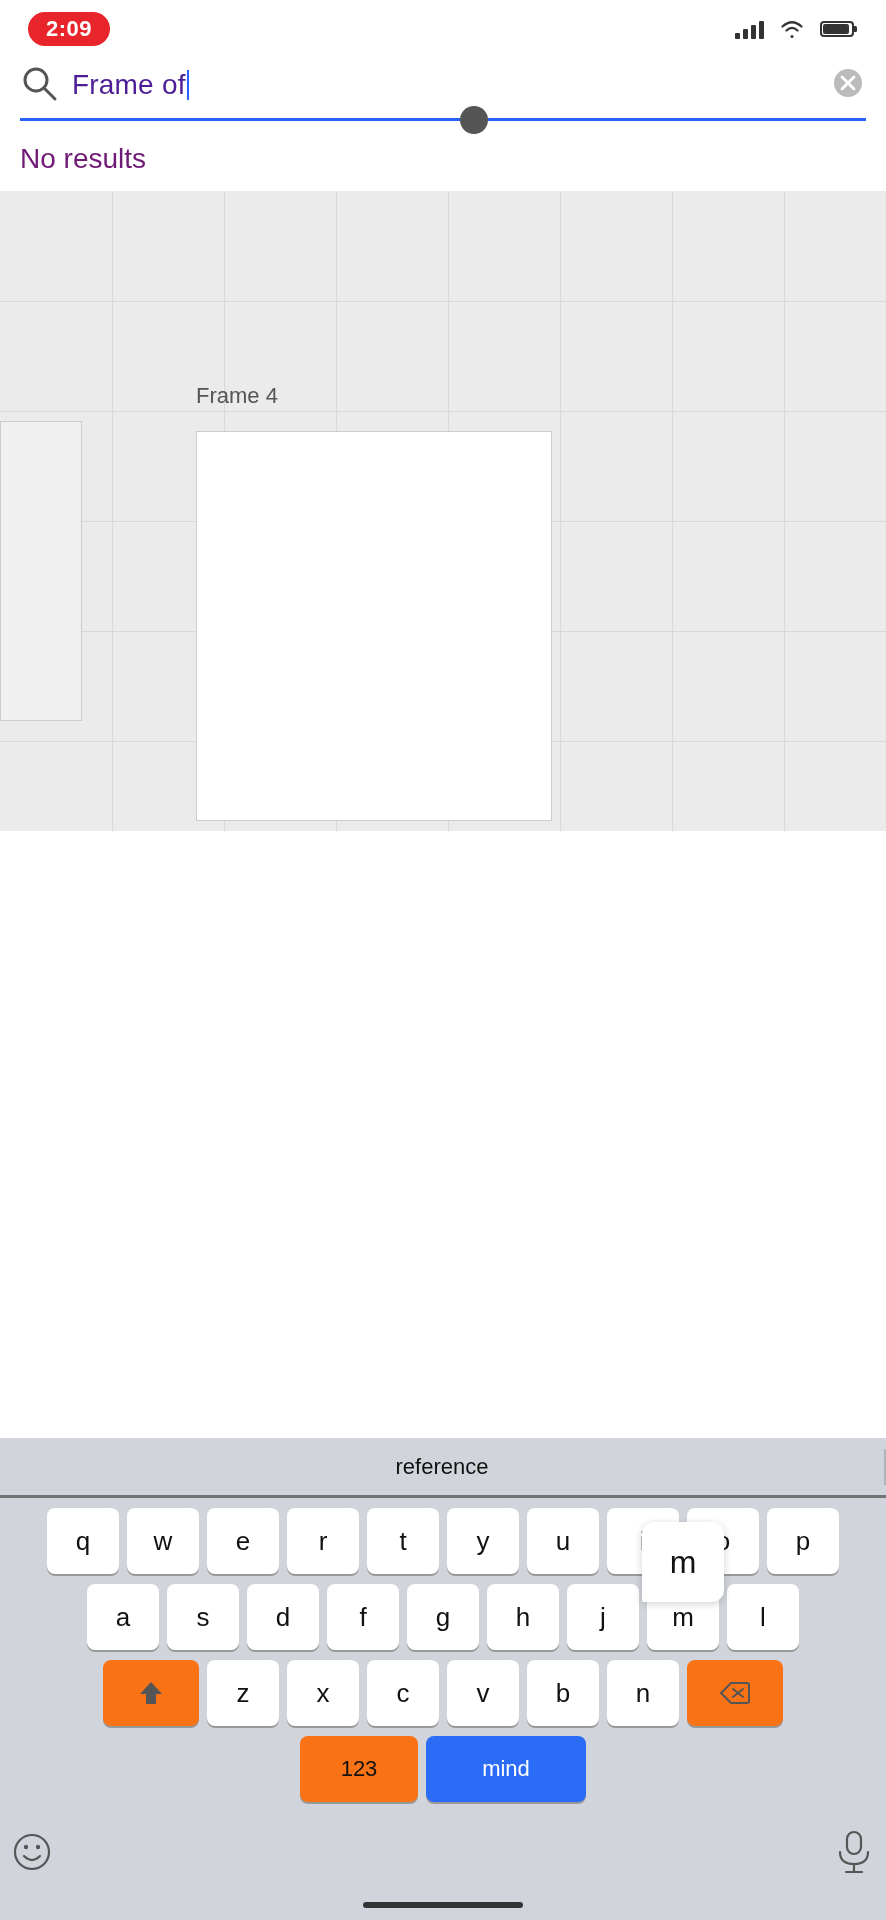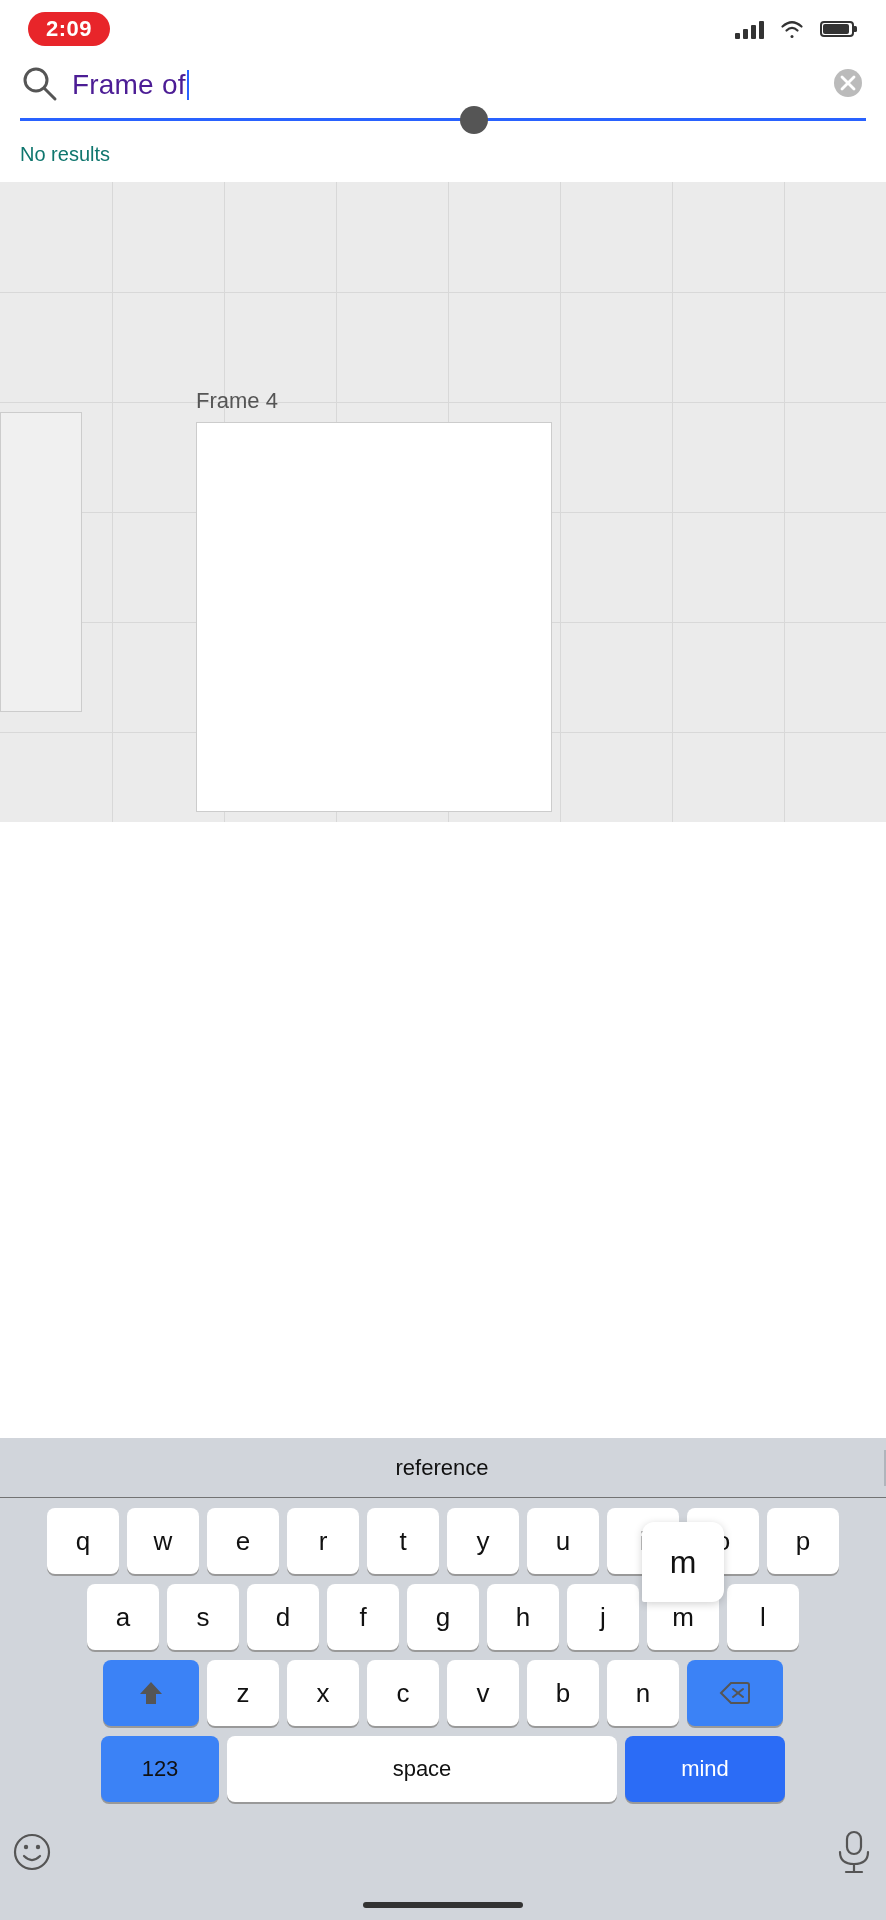--- a/index.html
+++ b/index.html
@@ -115,22 +115,22 @@
       background: #555;
       border-radius: 50%;
       top: 50%;
       transform: translateY(-50%);
       left: 52%;
     }
 
     
     .no-results {
       padding: 22px 24px 16px 20px;
-      font-size: 20px;
-      color: #0f766e;
+      font-size: 28px;
+      color: #701a75;
       background: #fff;
     }
 
     
     .canvas-area {
       background: #ebebeb;
       width: 100%;
       height: 640px;
       position: relative;
       overflow: hidden;
@@ -177,21 +177,21 @@
       bottom: 0;
       left: 0;
       width: 886px;
       background: #d1d5db;
     }
     .autocomplete-row {
       display: flex;
       align-items: center;
       height: 60px;
       background: #d1d5db;
-      border-bottom: 1px solid #737373;
+      border-bottom: 3px solid #737373;
     }
     .autocomplete-item {
       flex: 1;
       display: flex;
       align-items: center;
       justify-content: center;
       font-size: 22px;
       color: #111;
       height: 100%;
       cursor: pointer;
@@ -224,21 +224,21 @@
       color: #111;
       cursor: pointer;
       box-shadow: 0 2px 0 #999;
       user-select: none;
       height: 66px;
     }
     .key-letter {
       width: 72px;
     }
     .key-wide {
-      background: #3b82f6;
+      background: #f97316;
       color: #111;
     }
     .key-shift {
       width: 96px;
     }
     .key-backspace {
       width: 96px;
     }
     .key-123 {
       width: 118px;
@@ -392,21 +392,21 @@
 
     <div class="hline" style="top: 110px"></div>
     <div class="hline" style="top: 220px"></div>
     <div class="hline" style="top: 330px"></div>
     <div class="hline" style="top: 440px"></div>
     <div class="hline" style="top: 550px"></div>
   </div>
 
   <div class="small-frame-box" style="left:0; top: 230px; width: 82px; height: 300px;"></div>
 
-  <div class="frame-label" style="left: 196px; top: 206px;">Frame 4</div>
+  <div class="frame-label" style="left: 196px; top: 192px;">Frame 4</div>
 
   <div class="frame-box" style="left: 196px; top: 240px; width: 356px; height: 390px;"></div>
 </div>
 
 <div class="keyboard">
 
   <div class="autocomplete-row">
     <div class="autocomplete-item">
       <span>reference</span>
     </div>
@@ -463,23 +463,20 @@
           <line x1="14" y1="8" x2="24" y2="16" stroke="#555" stroke-width="2" stroke-linecap="round"></line>
           <line x1="24" y1="8" x2="14" y2="16" stroke="#555" stroke-width="2" stroke-linecap="round"></line>
         </svg>
       </div>
     </div>
 
     <div class="key-row">
       <div class="key key-wide key-123">
         <span>123</span>
       </div>
-      <div class="key key-space">
-        <span>space</span>
-      </div>
       <div class="key key-done">
         <span>mind</span>
       </div>
     </div>
 
   </div>
 
   <div class="bottom-bar">
     <div class="bottom-emoji-btn">
       <svg width="40" height="40" viewBox="0 0 40 40">

